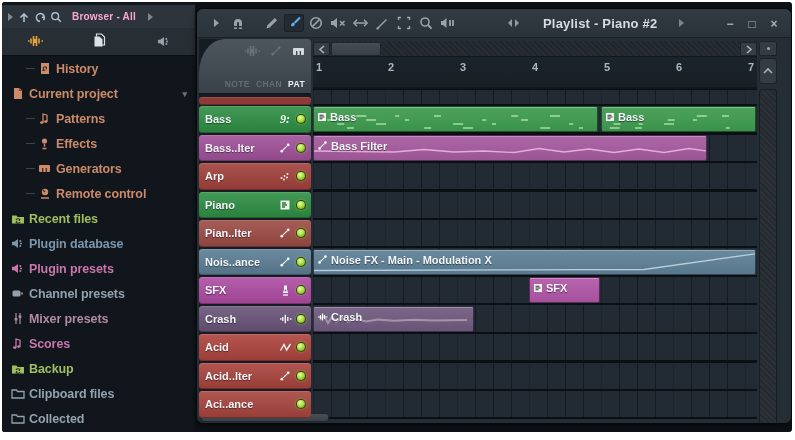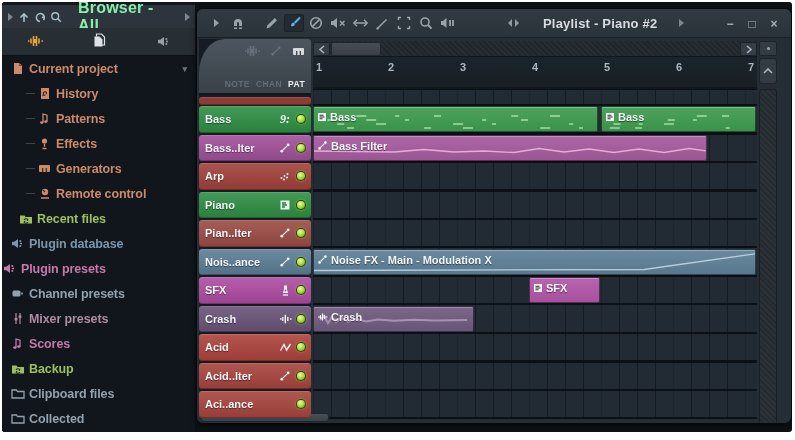--- a/index.html
+++ b/index.html
@@ -3,21 +3,21 @@
 <meta charset="utf-8">
 <style>
   html,body{margin:0;padding:0;background:#ffffff;}
   body{width:795px;height:440px;position:relative;font-family:"Liberation Sans",sans-serif;overflow:hidden;}
   .abs{position:absolute;}
   #app{left:2px;top:2px;width:790px;height:430px;background:#0d1216;border-radius:3px;overflow:hidden;}
 
   
   #sidebar{left:0;top:0;width:193px;height:430px;background:#11171d;}
   #b-nav{left:0;top:3px;width:193px;height:23px;background:#2d343b;display:flex;align-items:center;gap:4px;padding:0 4px;box-sizing:border-box;}
-  #b-nav .navtxt{color:#86efac;font-size:16px;font-weight:bold;letter-spacing:.2px;margin:0 12px;}
+  #b-nav .navtxt{color:#f9a8d4;font-size:10px;font-weight:bold;letter-spacing:.2px;margin:0 6px;}
   #b-tabs{left:0;top:26px;width:193px;height:27px;background:#272e34;border-bottom:1px solid #0b0f13;display:flex;align-items:center;justify-content:space-around;}
   #b-tree{left:0;top:54px;width:193px;height:376px;background:#10161c;overflow:hidden;}
   .tree-item{height:25px;display:flex;align-items:center;font-size:12.5px;font-weight:bold;letter-spacing:-.1px;position:relative;}
   .tree-item .ticon{width:15px;height:13px;display:inline-flex;align-items:center;justify-content:center;margin-right:4px;flex:0 0 15px;}
   .tree-item .caret{margin-left:auto;margin-right:8px;color:#6b747c;font-size:9px;}
   .tree-sub-line{display:inline-block;width:9px;height:1px;background:#3c444b;margin-right:2px;flex:0 0 9px;}
 
   
   #plwin{left:194px;top:6px;width:596px;height:416px;background:#262e35;border:1px solid #07090c;border-radius:7px;box-sizing:border-box;overflow:hidden;box-shadow:0 2px 6px rgba(0,0,0,.5);}
   #titlebar{left:0;top:0;width:100%;height:28px;background:linear-gradient(#323a42,#2b333a);border-bottom:1px solid #1a2026;display:flex;align-items:center;}
@@ -111,39 +111,39 @@
         <span><span style="display: inline-flex; align-items: center;">
             <svg width="13" height="11" viewBox="0 0 13 11" style="display:block">
               <path d="M1 3.8h2.2L7 1v9L3.2 7.2H1z" fill="#98a1a8"></path>
               <circle cx="9.3" cy="3" r="1" fill="#98a1a8"></circle>
               <circle cx="10" cy="5.5" r="1" fill="#98a1a8"></circle>
               <circle cx="9.3" cy="8" r="1" fill="#98a1a8"></circle>
             </svg>
           </span></span>
       </div>
     <div id="b-tree" class="abs">
+        <div class="tree-item" style="padding-left: 24px; color: rgb(205, 138, 106);">
+          <span class="tree-sub-line"></span>
+          <span class="ticon" style="display: inline-flex; align-items: center;">
+            <svg width="12" height="13" viewBox="0 0 12 13" style="display:block">
+              <path d="M2 1h8v11H2z" fill="#cd8a6a"></path>
+              <path d="M4 6c2.5-2.5 4.5-.5 3 1.2M6.5 8l-2.5.4.6-2.4" stroke="rgba(10,16,20,.8)" stroke-width="1.1" fill="none"></path>
+            </svg>
+          </span>
+          <span>History</span>
+        </div>
         <div class="tree-item" style="padding-left: 8px; color: rgb(205, 138, 106);">
           <span class="ticon" style="display: inline-flex; align-items: center;">
             <svg width="12" height="13" viewBox="0 0 12 13" style="display:block">
               <path d="M2 1h5.5L10 3.5V12H2z" fill="#cd8a6a"></path>
               <path d="M7.5 1v2.5H10" fill="none" stroke="rgba(0,0,0,.45)" stroke-width="1"></path>
             </svg>
           </span>
           <span>Current project</span>
           <span class="caret">▾</span>
-        </div>
-        <div class="tree-item" style="padding-left: 24px; color: rgb(205, 138, 106);">
-          <span class="tree-sub-line"></span>
-          <span class="ticon" style="display: inline-flex; align-items: center;">
-            <svg width="12" height="13" viewBox="0 0 12 13" style="display:block">
-              <path d="M2 1h8v11H2z" fill="#cd8a6a"></path>
-              <path d="M4 6c2.5-2.5 4.5-.5 3 1.2M6.5 8l-2.5.4.6-2.4" stroke="rgba(10,16,20,.8)" stroke-width="1.1" fill="none"></path>
-            </svg>
-          </span>
-          <span>History</span>
         </div>
         <div class="tree-item" style="padding-left: 24px; color: rgb(205, 138, 106);">
           <span class="tree-sub-line"></span>
           <span class="ticon" style="display: inline-flex; align-items: center;">
             <svg width="11" height="13" viewBox="0 0 11 13" style="display:block">
               <path d="M4 10.5V2l4 1.2v6.3" stroke="#cd8a6a" stroke-width="1.3" fill="none"></path>
               <ellipse cx="2.8" cy="10.6" rx="1.7" ry="1.3" fill="#cd8a6a"></ellipse>
               <ellipse cx="6.8" cy="9.6" rx="1.7" ry="1.3" fill="#cd8a6a"></ellipse>
             </svg>
           </span>
@@ -174,42 +174,42 @@
           <span class="tree-sub-line"></span>
           <span class="ticon" style="display: inline-flex; align-items: center;">
             <svg width="12" height="13" viewBox="0 0 12 13" style="display:block">
               <circle cx="6" cy="5" r="3.2" fill="#cd8a6a"></circle>
               <path d="M6 5L3.8 2.8" stroke="rgba(10,16,20,.8)" stroke-width="1.2"></path>
               <path d="M2 11h8" stroke="#cd8a6a" stroke-width="1.6"></path>
             </svg>
           </span>
           <span>Remote control</span>
         </div>
-        <div class="tree-item" style="padding-left: 16px; color: rgb(159, 191, 94);">
+        <div class="tree-item" style="padding-left: 8px; color: rgb(159, 191, 94);">
           <span class="ticon" style="display: inline-flex; align-items: center;">
             <svg width="14" height="12" viewBox="0 0 14 12" style="display:block">
               <path d="M1 2.5h4.5l1 1.5H13v6.5H1z" fill="#9fbf5e"></path>
               <path d="M5 7c1-1.6 3-1.6 4 0M9 9c-1 1.6-3 1.6-4 0" stroke="rgba(12,18,22,.85)" stroke-width="1.1" fill="none"></path>
               <path d="M9.2 6.2L9 8l-1.6-.4M4.8 9.8L5 8l1.6.4" fill="rgba(12,18,22,.85)"></path>
             </svg>
           </span>
           <span>Recent files</span>
         </div>
         <div class="tree-item" style="padding-left: 8px; color: rgb(123, 150, 172);">
           <span class="ticon" style="display: inline-flex; align-items: center;">
             <svg width="13" height="11" viewBox="0 0 13 11" style="display:block">
               <path d="M1 3.8h2.2L7 1v9L3.2 7.2H1z" fill="#7b96ac"></path>
               <circle cx="9.3" cy="3" r="1" fill="#7b96ac"></circle>
               <circle cx="10" cy="5.5" r="1" fill="#7b96ac"></circle>
               <circle cx="9.3" cy="8" r="1" fill="#7b96ac"></circle>
             </svg>
           </span>
           <span>Plugin database</span>
         </div>
-        <div class="tree-item" style="color: rgb(199, 119, 169);">
+        <div class="tree-item" style="padding-left: 8px; color: rgb(199, 119, 169);">
           <span class="ticon" style="display: inline-flex; align-items: center;">
             <svg width="13" height="11" viewBox="0 0 13 11" style="display:block">
               <path d="M1 3.8h2.2L7 1v9L3.2 7.2H1z" fill="#c777a9"></path>
               <circle cx="9.3" cy="3" r="1" fill="#c777a9"></circle>
               <circle cx="10" cy="5.5" r="1" fill="#c777a9"></circle>
               <circle cx="9.3" cy="8" r="1" fill="#c777a9"></circle>
             </svg>
           </span>
           <span>Plugin presets</span>
         </div>

